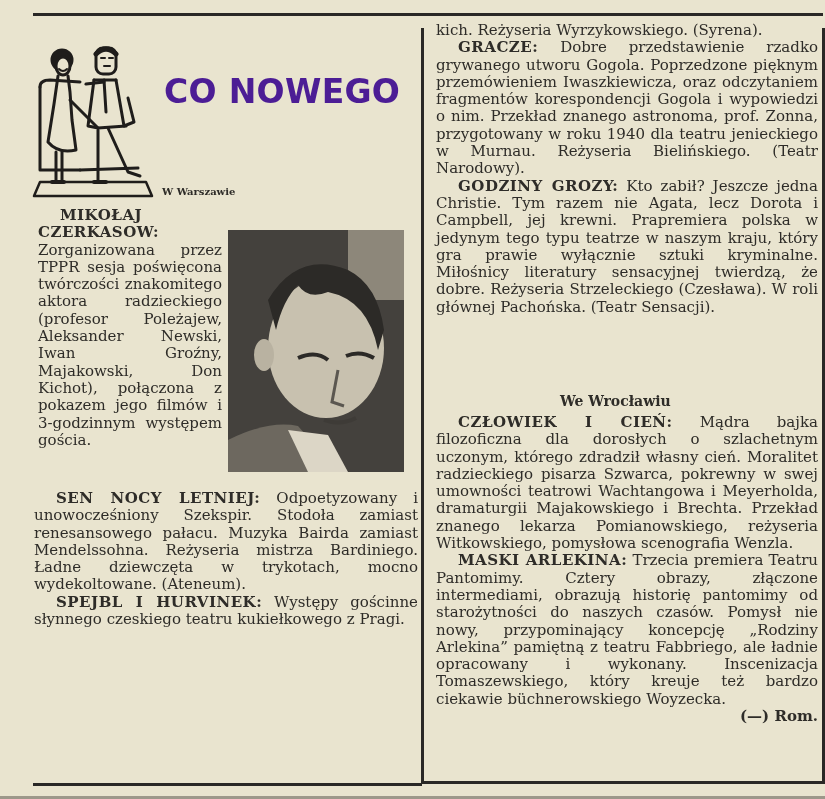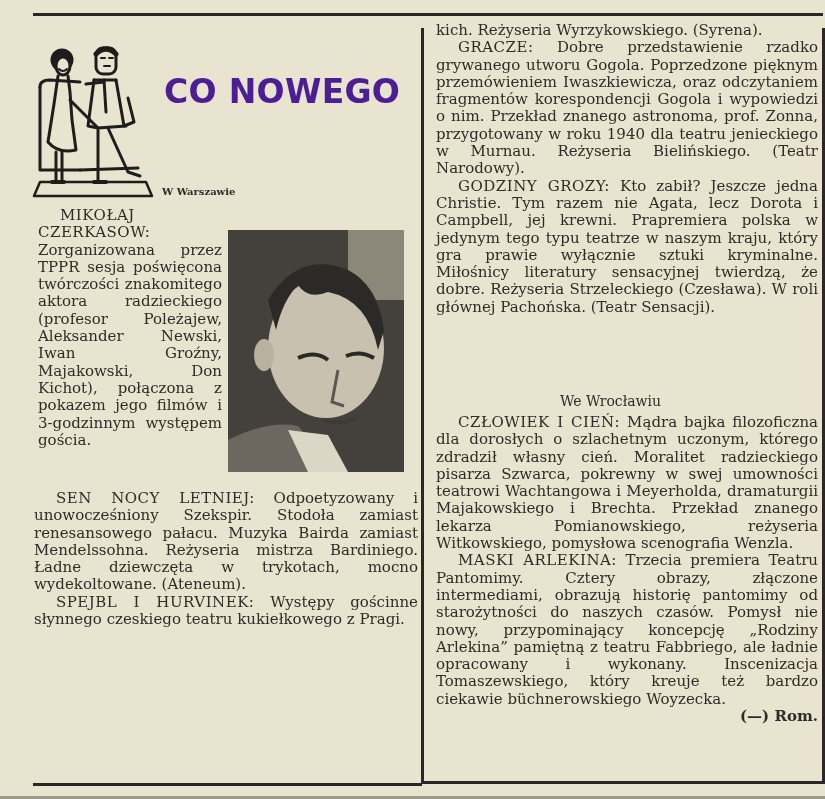--- a/index.html
+++ b/index.html
@@ -19,28 +19,28 @@
     font-size: 33px; line-height: 38px; letter-spacing: 0.3px; color: #4c1d95; }
   .city-warszawa { position: absolute; left: 162px; top: 186px; font-weight: bold; font-size: 10px; }
 
   .photo { position: absolute; left: 228px; top: 230px; width: 176px; height: 242px;
     background: radial-gradient(ellipse 42% 38% at 55% 52%, #cfc8b6 0%, #a9a293 40%, #4a4743 80%),
                 #3c3a37;
     overflow: hidden; }
   .photo svg { width: 100%; height: 100%; }
 
   .txt { position: absolute; font-size: 15px; line-height: 17.3px; text-align: justify; margin: 0; }
-  .txt b { font-weight: normal; letter-spacing: 0.5px; }
+  .txt b { font-weight: bold; letter-spacing: 0.5px; }
   .col-left-narrow { left: 38px; top: 207px; width: 184px; }
   .col-left-wide { left: 34px; top: 490px; width: 384px; }
 
   .box-right { position: absolute; left: 421px; top: 28px; width: 398px; height: 753px;
     border-left: 3px solid #2a2826; border-right: 3px solid #2a2826; border-bottom: 3px solid #2a2826; }
   .col-right { left: 436px; top: 22px; width: 382px; }
-  .city-wroclaw { position: absolute; left: 560px; top: 393px; font-weight: normal; font-size: 14px; }
+  .city-wroclaw { position: absolute; left: 560px; top: 393px; font-weight: bold; font-size: 14px; }
   .col-right2 { left: 436px; top: 414px; width: 382px; }
   p.para { margin: 0; text-indent: 22px; }
   .sig { float: right; font-weight: bold; }
 </style>
 </head>
 <body>
 
 <div class="top-rule"></div>
 
 <div class="illustration">

